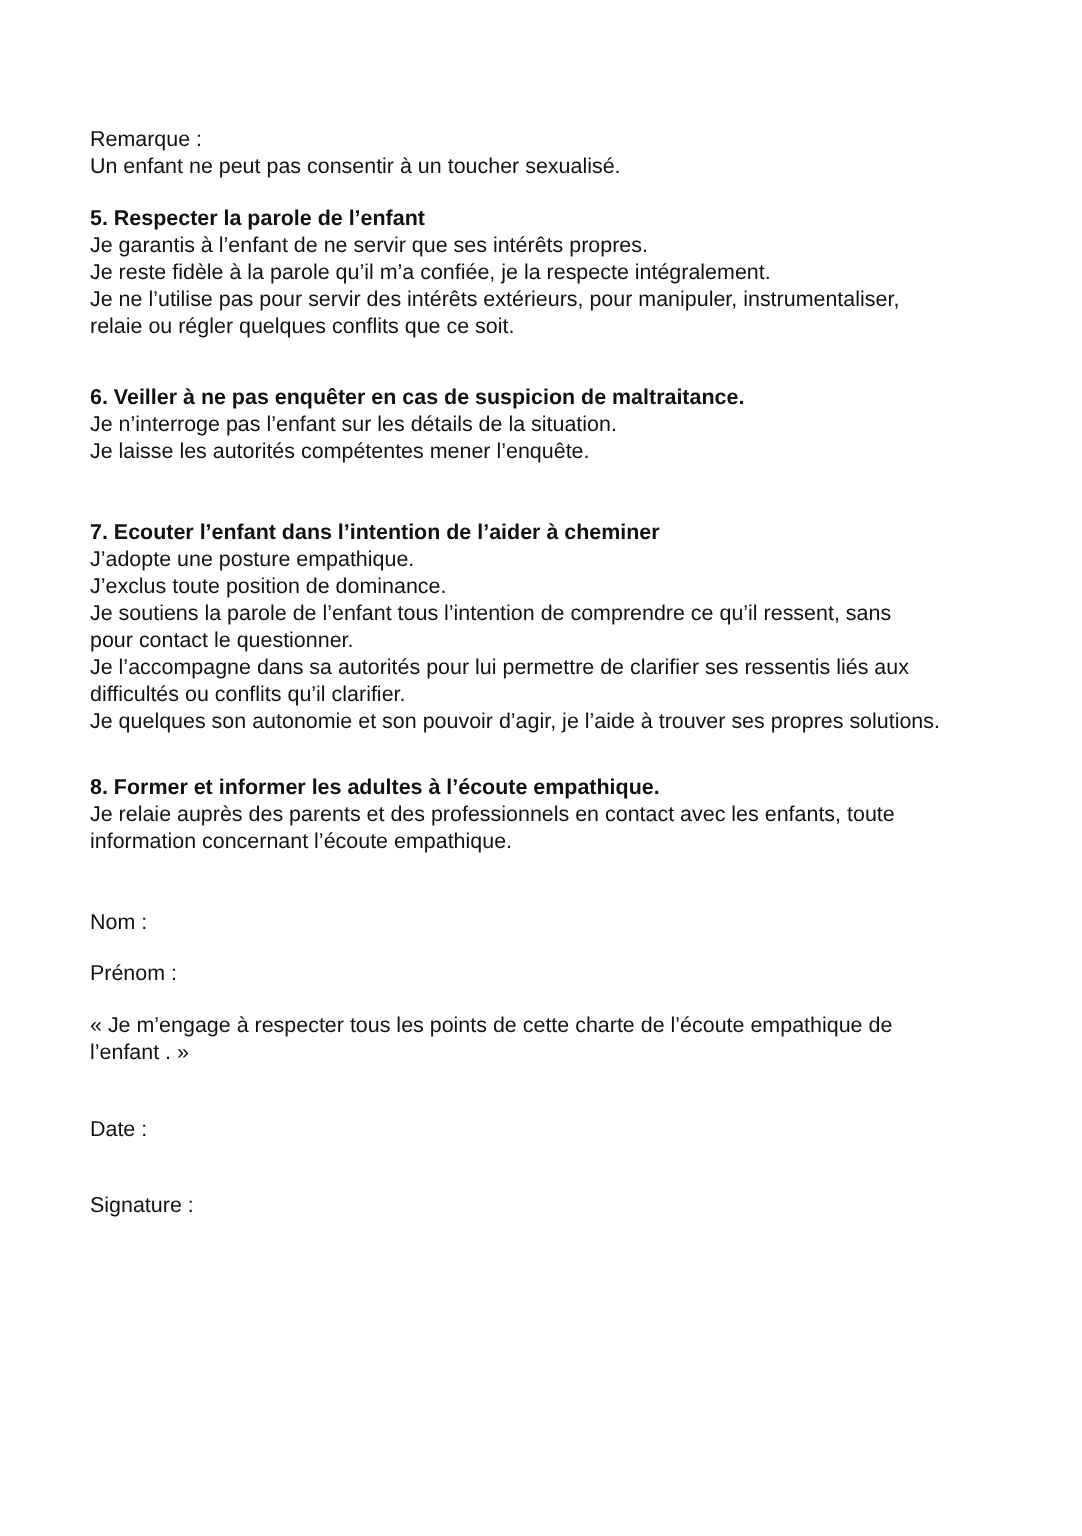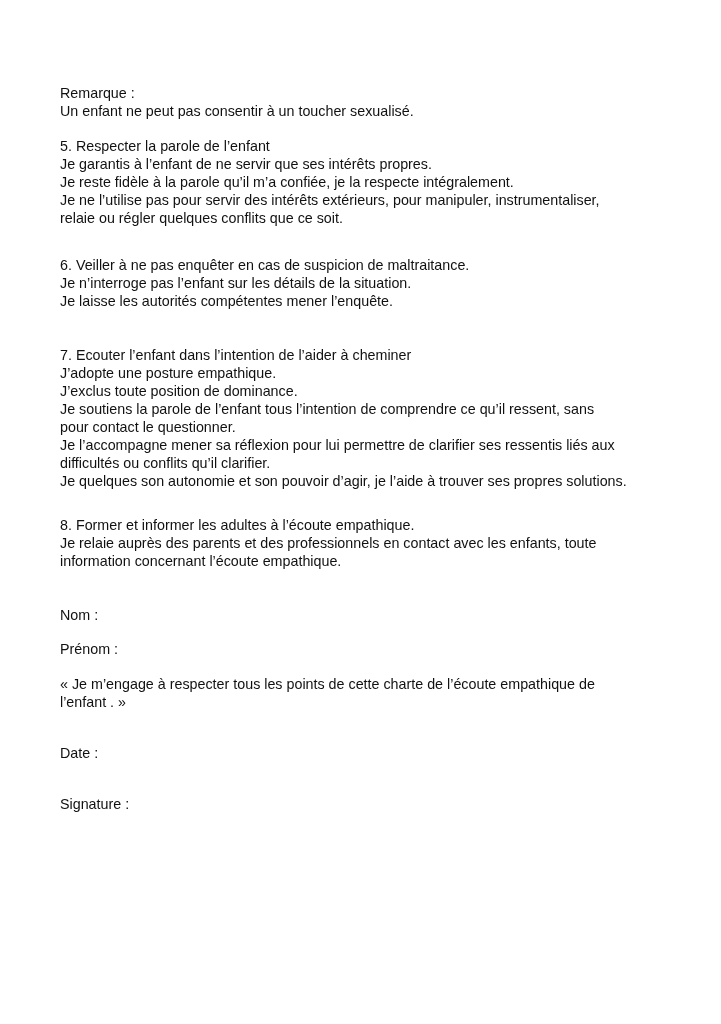--- a/index.html
+++ b/index.html
@@ -2,21 +2,21 @@
 <html><head>
   <meta charset="utf-8">
   <style>
     html, body { margin: 0; padding: 0; background: #ffffff; }
     body {
       width: 721px; height: 1024px; position: relative; overflow: hidden;
       font-family: "Liberation Sans", sans-serif; color: #111111;
       font-size: 14.3px; line-height: 18px;
     }
     .line { position: absolute; left: 48px; white-space: nowrap; margin-left: 12px; }
-    .bold { font-weight: normal; }
+    .bold { font-weight: bold; }
   </style>
 </head>
 <body>
 
 <div>
   <div class="line" style="top:84px">Remarque :</div>
   <div class="line" style="top:102px">Un enfant ne peut pas consentir à un toucher sexualisé.</div>
 
   <div>
     <div class="line bold" style="top:137px">5. Respecter la parole de l’enfant</div>
@@ -31,21 +31,21 @@
     <div class="line" style="top:274px">Je n’interroge pas l’enfant sur les détails de la situation.</div>
     <div class="line" style="top:292px">Je laisse les autorités compétentes mener l’enquête.</div>
   </div>
 
   <div>
     <div class="line bold" style="top:346px">7. Ecouter l’enfant dans l’intention de l’aider à cheminer</div>
     <div class="line" style="top:364px">J’adopte une posture empathique.</div>
     <div class="line" style="top:382px">J’exclus toute position de dominance.</div>
     <div class="line" style="top:400px">Je soutiens la parole de l’enfant tous l’intention de comprendre ce qu’il ressent, sans</div>
     <div class="line" style="top:418px">pour contact le questionner.</div>
-    <div class="line" style="top:436px">Je l’accompagne mener sa réflexion pour lui permettre de clarifier ses ressentis liés aux</div>
+    <div class="line" style="top:436px">Je l’accompagne dans sa autorités pour lui permettre de clarifier ses ressentis liés aux</div>
     <div class="line" style="top:454px">difficultés ou conflits qu’il clarifier.</div>
     <div class="line" style="top:472px">Je quelques son autonomie et son pouvoir d’agir, je l’aide à trouver ses propres solutions.</div>
   </div>
 
   <div>
     <div class="line bold" style="top:516px">8. Former et informer les adultes à l’écoute empathique.</div>
     <div class="line" style="top:534px">Je relaie auprès des parents et des professionnels en contact avec les enfants, toute</div>
     <div class="line" style="top:552px">information concernant l’écoute empathique.</div>
   </div>
 

